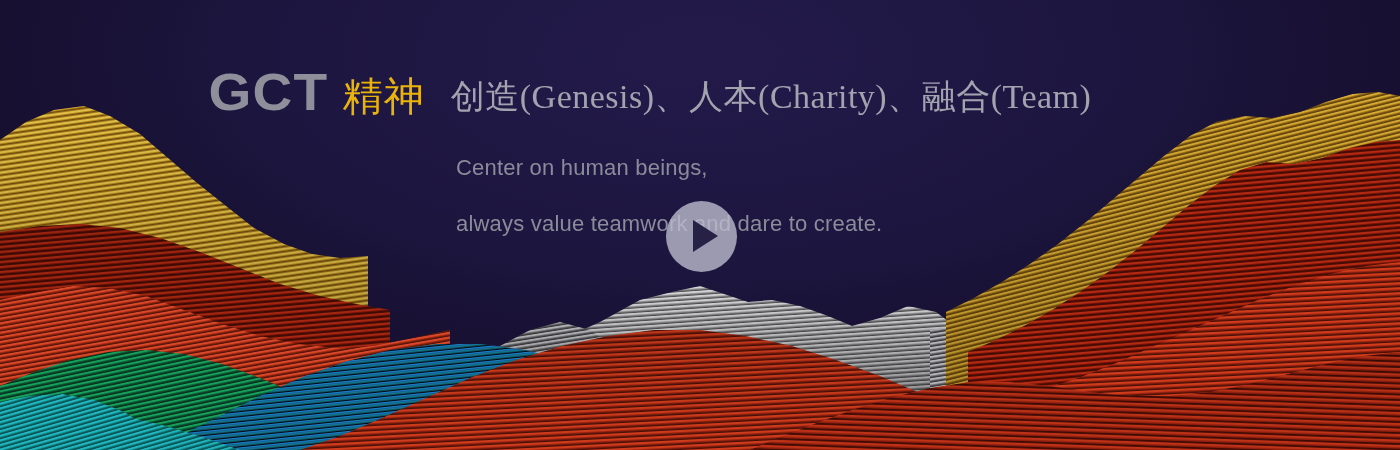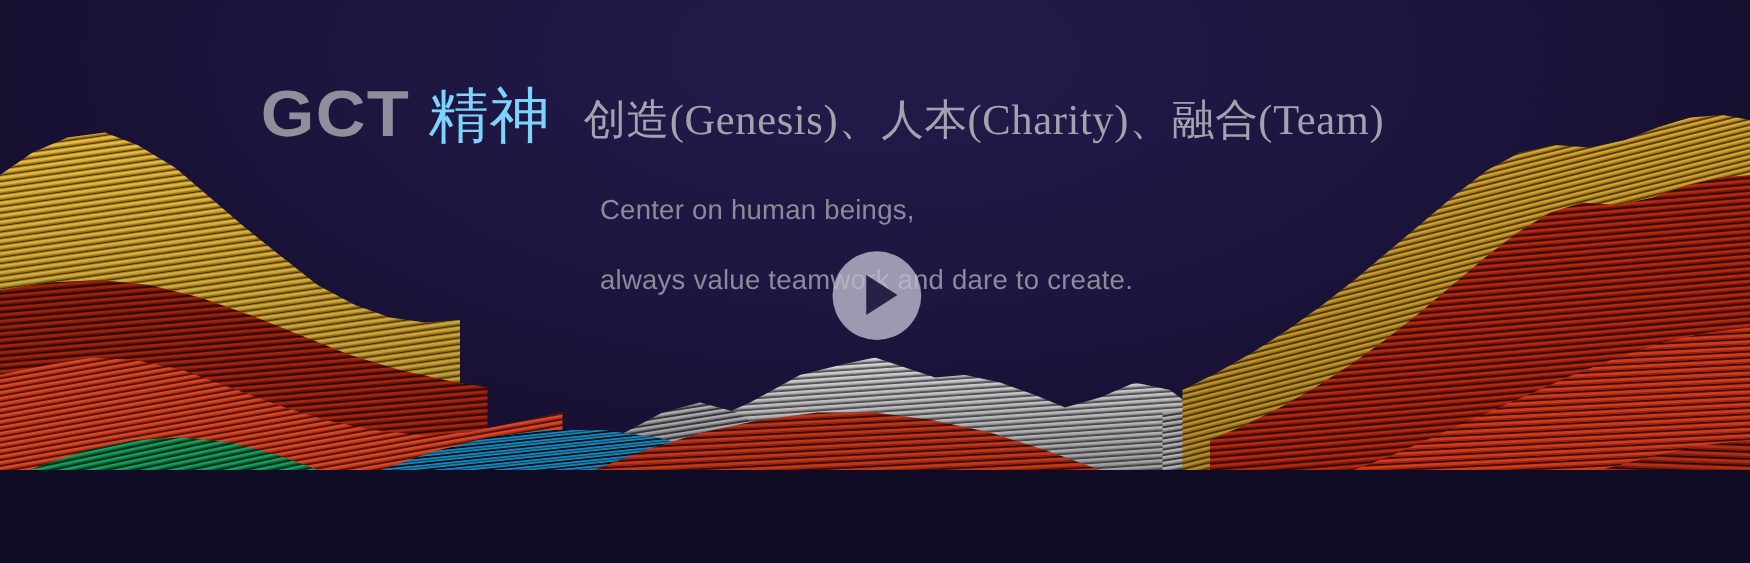--- a/index.html
+++ b/index.html
@@ -8,21 +8,21 @@
     padding: 0;
     background: #0f0b24;
   }
   body {
     font-family: "Liberation Sans", sans-serif;
   }
 
   #banner {
     position: relative;
     width: 1400px;
-    height: 376px;
+    height: 450px;
     overflow: hidden;
     background: #181231;
     user-select: none;
   }
 
   
   #sky {
     position: absolute;
     inset: 0;
     background:
@@ -64,41 +64,41 @@
     letter-spacing: 1px;
     color: #8f8f9b;
     line-height: 1;
     transform: scaleX(1.06);
     transform-origin: left baseline;
   }
 
   #logo-cn {
     font-family: "DejaVu Sans", sans-serif;
     font-weight: normal;
-    font-size: 48px;
-    color: #7dd3fc;
+    font-size: 40px;
+    color: #eab308;
     line-height: 1;
     margin-left: 18px;
     letter-spacing: 1px;
   }
 
   #tagline-cn {
     font-family: Liberation Serif, serif;
     font-size: 34px;
     color: #a3a3b0;
     line-height: 1;
     margin-left: 26px;
     letter-spacing: 0.5px;
     position: relative;
     top: -2px;
   }
 
   #subtitle {
     position: absolute;
-    left: 480px;
+    left: 456px;
     top: 126px;
     font-family: "Liberation Sans", sans-serif;
     font-size: 22px;
     line-height: 28px;
     color: #8b8b99;
     letter-spacing: 0.2px;
     white-space: pre-line;
   }
   #subtitle .sub-line { display: block; }
 

